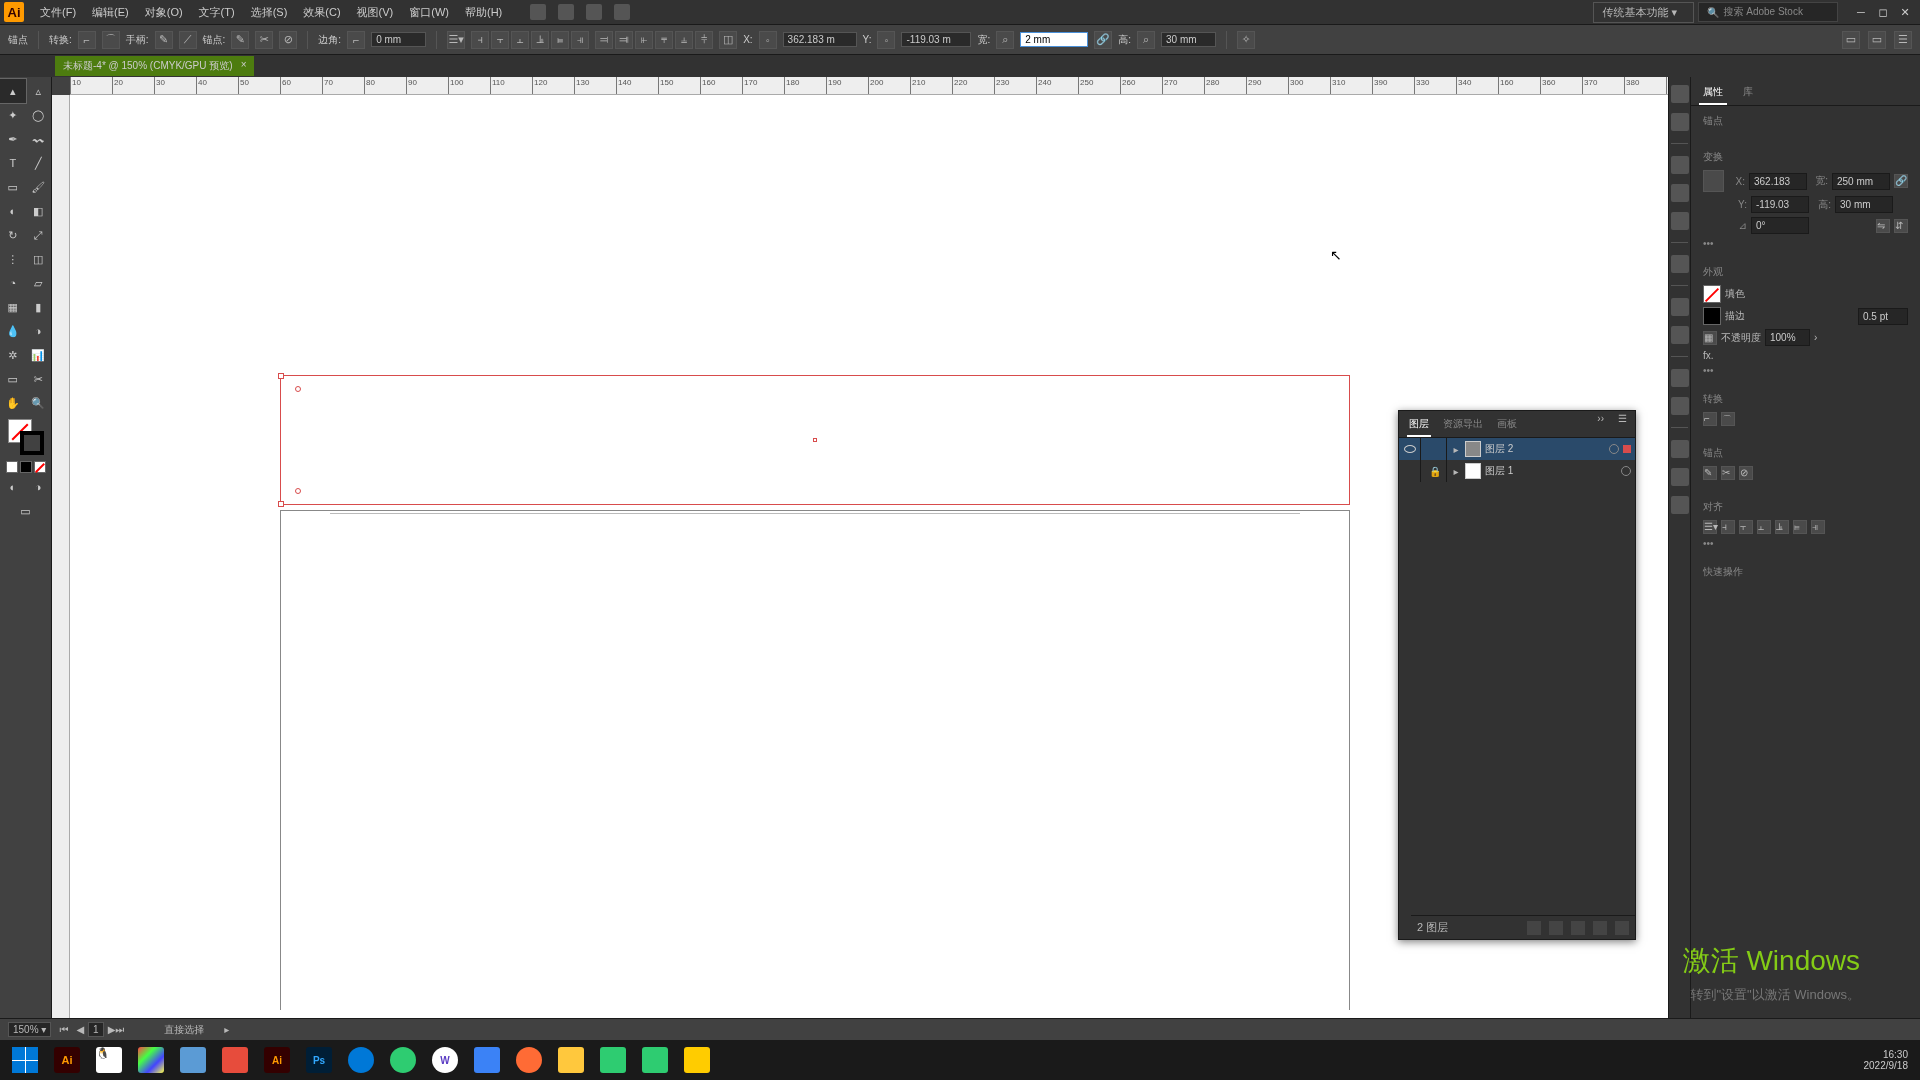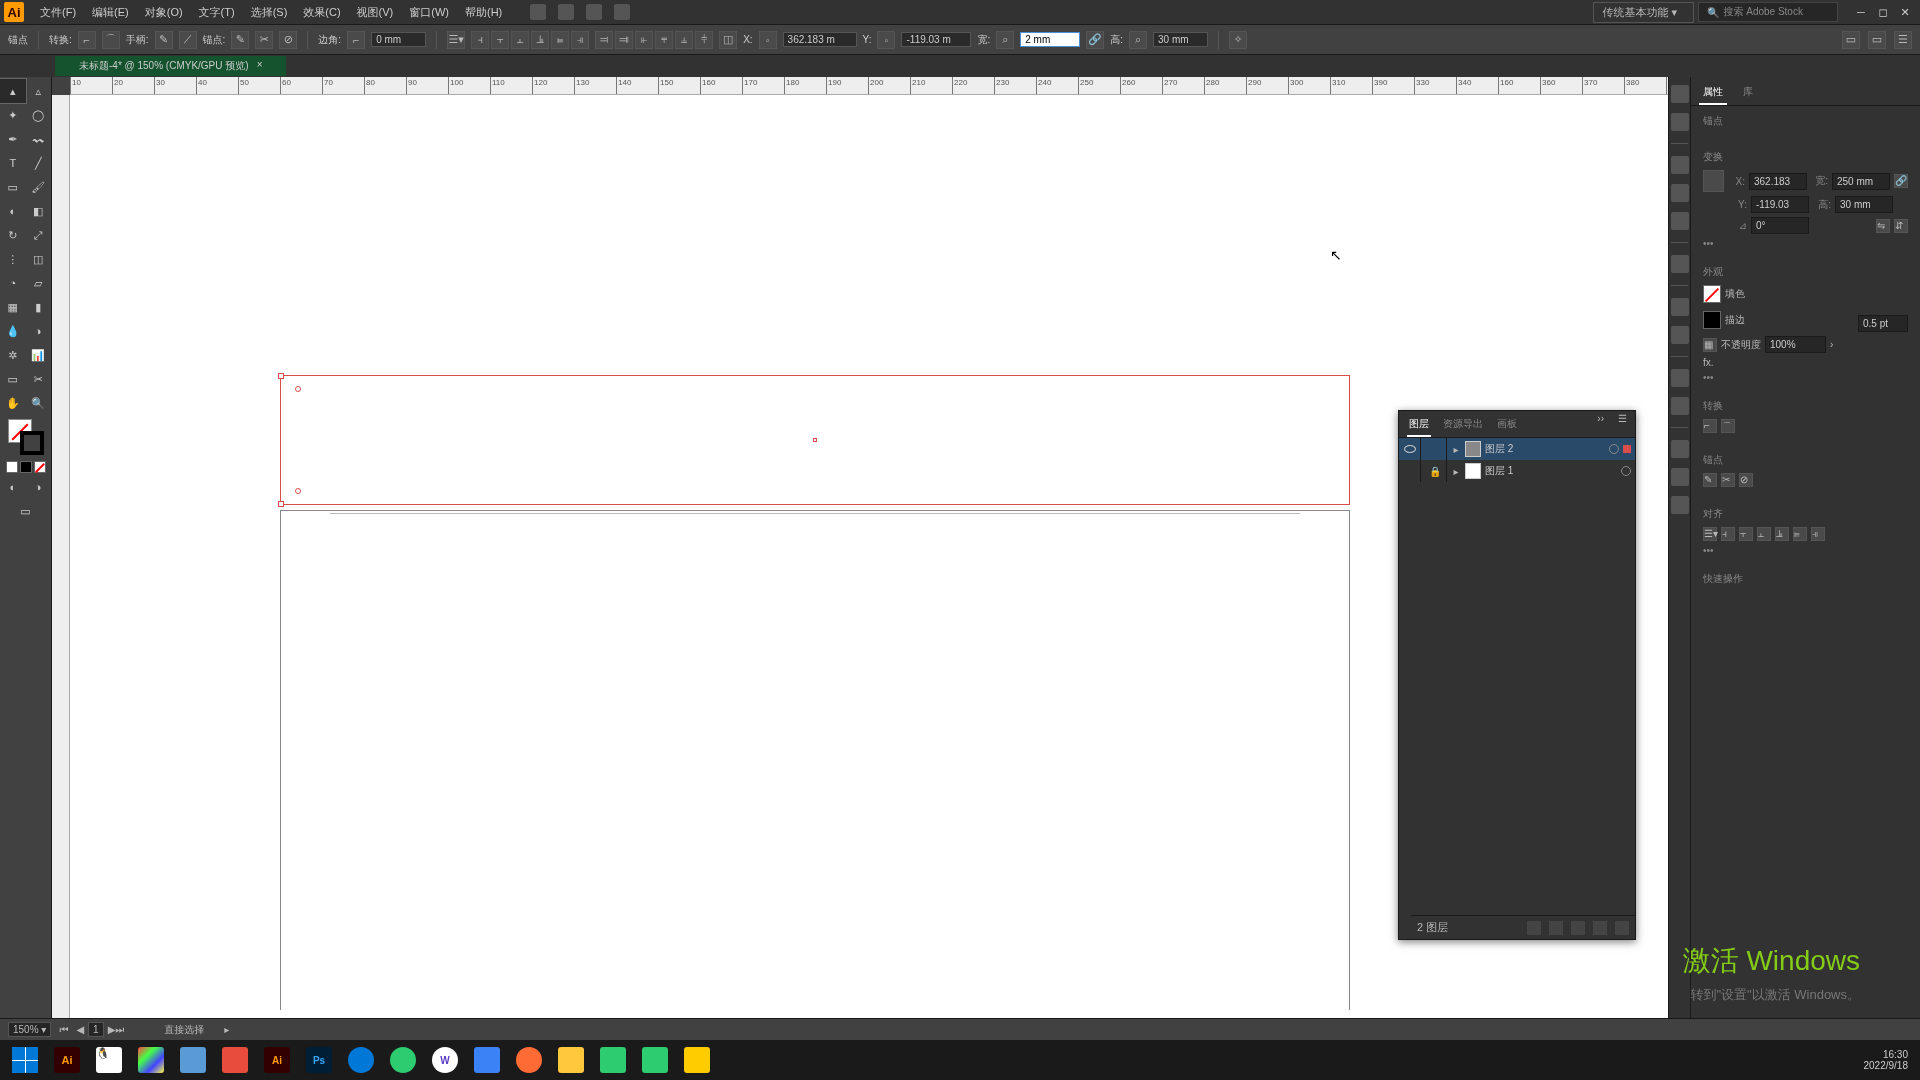--- a/index.html
+++ b/index.html
@@ -22,21 +22,21 @@
     .cb-label { font-size: 10px; color: #ccc; }
     .cb-icon { width: 18px; height: 18px; background: #4a4a4a; border: 1px solid #555; display:flex; align-items:center; justify-content:center; }
     .cb-input { background: #2a2a2a; border: 1px solid #555; padding: 1px 4px; color: #ccc; font-size: 10px; width: 55px; }
     .cb-input.active { background: #fff; color: #000; border: 1px solid #4a90d9; }
     .cb-sep { width: 1px; height: 18px; background: #555; margin: 0 4px; }
     .cb-right { margin-left: auto; display: flex; gap: 8px; }
     .align-group { display:flex; gap:2px; }
     
     
     .doc-tabs { background: #323232; height: 22px; display: flex; align-items: center; padding-left: 55px; }
-    .doc-tab { padding: 3px 24px; background: #14532d; color: #ccc; font-size: 10px; display: flex; gap: 8px; }
+    .doc-tab { padding: 3px 8px; background: #4d7c0f; color: #ccc; font-size: 10px; display: flex; gap: 8px; }
     .tab-close { cursor: pointer; }
     
     
     .main-area { display: flex; height: calc(1080px - 25px - 30px - 22px - 40px); }
     
     
     .toolbar { background: #414141; width: 52px; padding-top: 2px; border-right: 1px solid #1a1a1a; }
     .tool-row { display: flex; }
     .tool-cell { width: 26px; height: 24px; display: flex; align-items: center; justify-content: center; color: #ccc; position: relative; cursor: pointer; }
     .tool-cell.sel { background: #2a2a2a; outline: 1px solid #666; }
@@ -190,21 +190,21 @@
   </div>
   <div class="cb-icon">◫</div>
   <span class="cb-label">X:</span>
   <div class="cb-icon">◦</div>
   <input class="cb-input" style="width: 74px;" value="362.183 m">
   <span class="cb-label">Y:</span>
   <div class="cb-icon">◦</div>
   <input class="cb-input" style="width: 70px;" value="-119.03 m">
   <span class="cb-label">宽:</span>
   <div class="cb-icon">⌕</div>
-  <input class="cb-input active" style="width: 60px;" value="2 mm">
+  <input class="cb-input active" style="width: 68px;" value="2 mm">
   <div class="cb-icon">🔗</div>
   <span class="cb-label">高:</span>
   <div class="cb-icon">⌕</div>
   <input class="cb-input" style="width: 55px;" value="30 mm">
   <div class="cb-sep"></div>
   <div class="cb-icon">✧</div>
   <div class="cb-right">
     <div class="cb-icon">▭</div>
     <div class="cb-icon">▭</div>
     <div class="cb-icon">☰</div>
@@ -415,26 +415,26 @@
     <div class="panel-section">
       <div class="section-title">外观</div>
       <div class="prop-row">
         <div class="prop-swatch nofill"></div>
         <span>填色</span>
       </div>
       <div class="prop-row">
         <div class="prop-swatch black"></div>
         <span>描边</span>
         <span style="flex:1;"></span>
-        <input class="prop-field" style="width: 50px; margin-top: 8px;" value="0.5 pt">
+        <input class="prop-field" style="width: 50px;" value="0.5 pt">
       </div>
       <div class="prop-row">
         <div class="mini-icon">▦</div>
         <span>不透明度</span>
-        <input class="prop-field" style="width: 61px;" value="100%">
+        <input class="prop-field" style="width: 45px;" value="100%">
         <span>›</span>
       </div>
       <div class="prop-row">
         <span>fx.</span>
       </div>
       <div class="dots-menu">•••</div>
     </div>
     <div class="panel-section">
       <div class="section-title">转换</div>
       <div class="prop-row">

